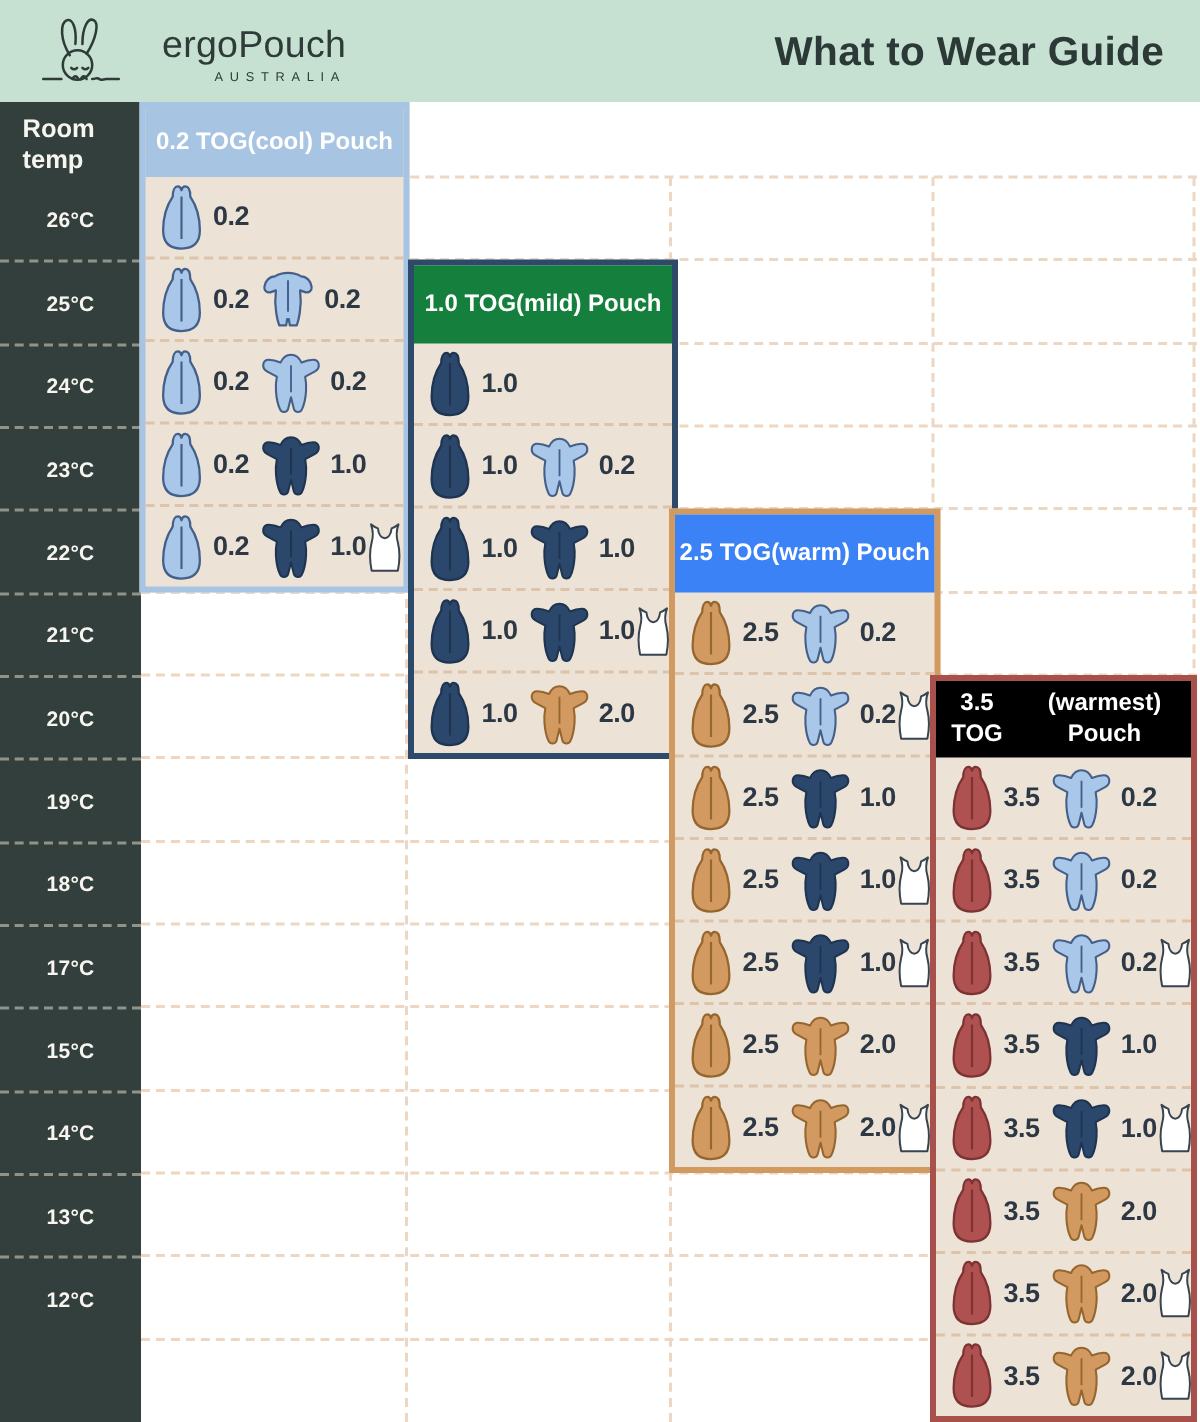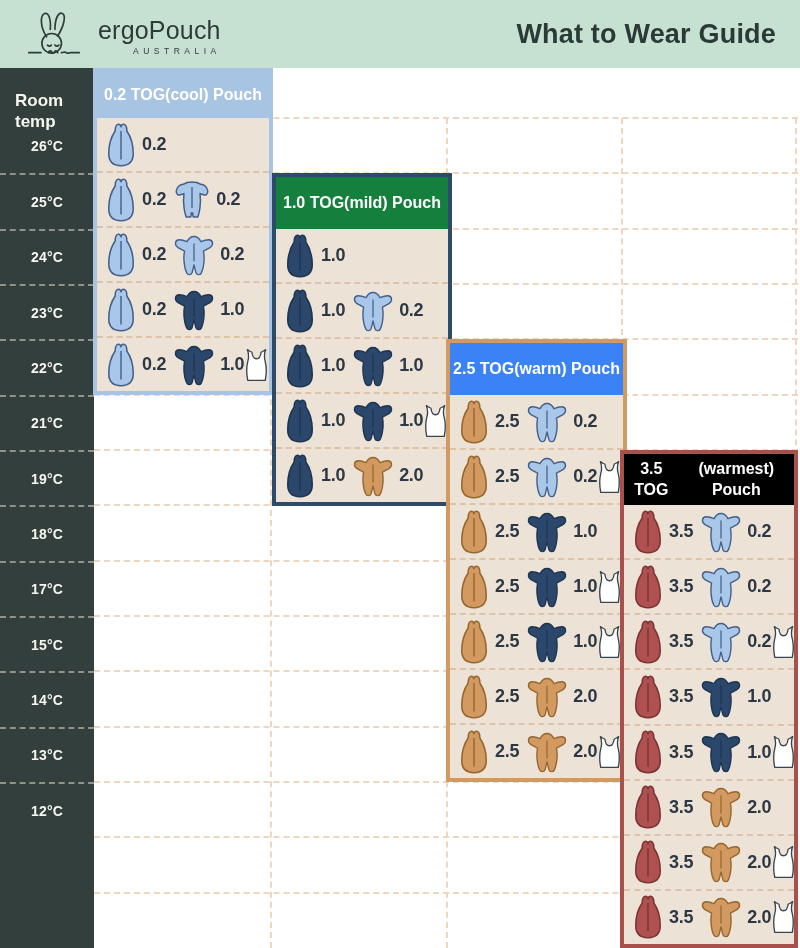--- a/index.html
+++ b/index.html
@@ -3,30 +3,30 @@
 <meta charset="utf-8">
 <style>
   * { margin:0; padding:0; box-sizing:border-box; }
   html,body { background:#ffffff; }
   body { font-family:"Liberation Sans", sans-serif; }
   #sheet { position:relative; width:800px; height:948px; background:#ffffff; overflow:hidden; }
 
   
   #banner { position:absolute; left:0; top:0; width:800px; height:68px; background:#c6e1d2;
             display:flex; align-items:center; justify-content:space-between; padding:0 24px 0 26px; z-index:6; }
-  #logo { display:flex; align-items:center; gap:16px; }
+  #logo { display:flex; align-items:center; gap:26px; }
   #logo-text { display:flex; flex-direction:column; line-height:1; padding-top:6px; }
   #brand-name { font-size:25px; color:#2e3b38; letter-spacing:.2px; }
   #brand-country { font-size:8.5px; letter-spacing:4.5px; color:#2e3b38; margin-top:4px; align-self:flex-end; }
   #page-title { font-size:27px; font-weight:bold; color:#2c3a37; letter-spacing:.2px; }
 
   
   #temp-col { position:absolute; left:0; top:68px; width:94px; height:880px; background:#333f3c; z-index:1; }
   #room-temp { height:50px; color:#f7f5f0; font-weight:bold; font-size:17px; line-height:1.25;
-               padding:22px 0 0 15px; width:70px; }
+               padding:7px 0 0 15px; width:70px; }
   .trow { height:55.333px; display:flex; align-items:center; justify-content:center;
           color:#f7f5f0; font-weight:bold; font-size:14px; letter-spacing:.2px; }
   .trow + .trow { border-top:2px dashed rgba(240,230,212,.5); }
 
   
   .hline { position:absolute; left:94px; width:704px; height:0; border-top:2px dashed #eed7c2; z-index:0; }
   .vline { position:absolute; top:118px; height:830px; width:0; border-left:2px dashed #eed7c2; z-index:0; }
 
   
   .panel { position:absolute; border:4px solid; background:#ece2d6; }
@@ -104,20 +104,21 @@
 
   <div id="temp-col">
     <div id="room-temp">Room temp</div>
     <div id="temps">
         <div class="trow">26°C</div>
         <div class="trow">25°C</div>
         <div class="trow">24°C</div>
         <div class="trow">23°C</div>
         <div class="trow">22°C</div>
         <div class="trow">21°C</div>
+        <div class="trow">20°C</div>
         <div class="trow">19°C</div>
         <div class="trow">18°C</div>
         <div class="trow">17°C</div>
         <div class="trow">15°C</div>
         <div class="trow">14°C</div>
         <div class="trow">13°C</div>
         <div class="trow">12°C</div>
       </div>
   </div>
 

